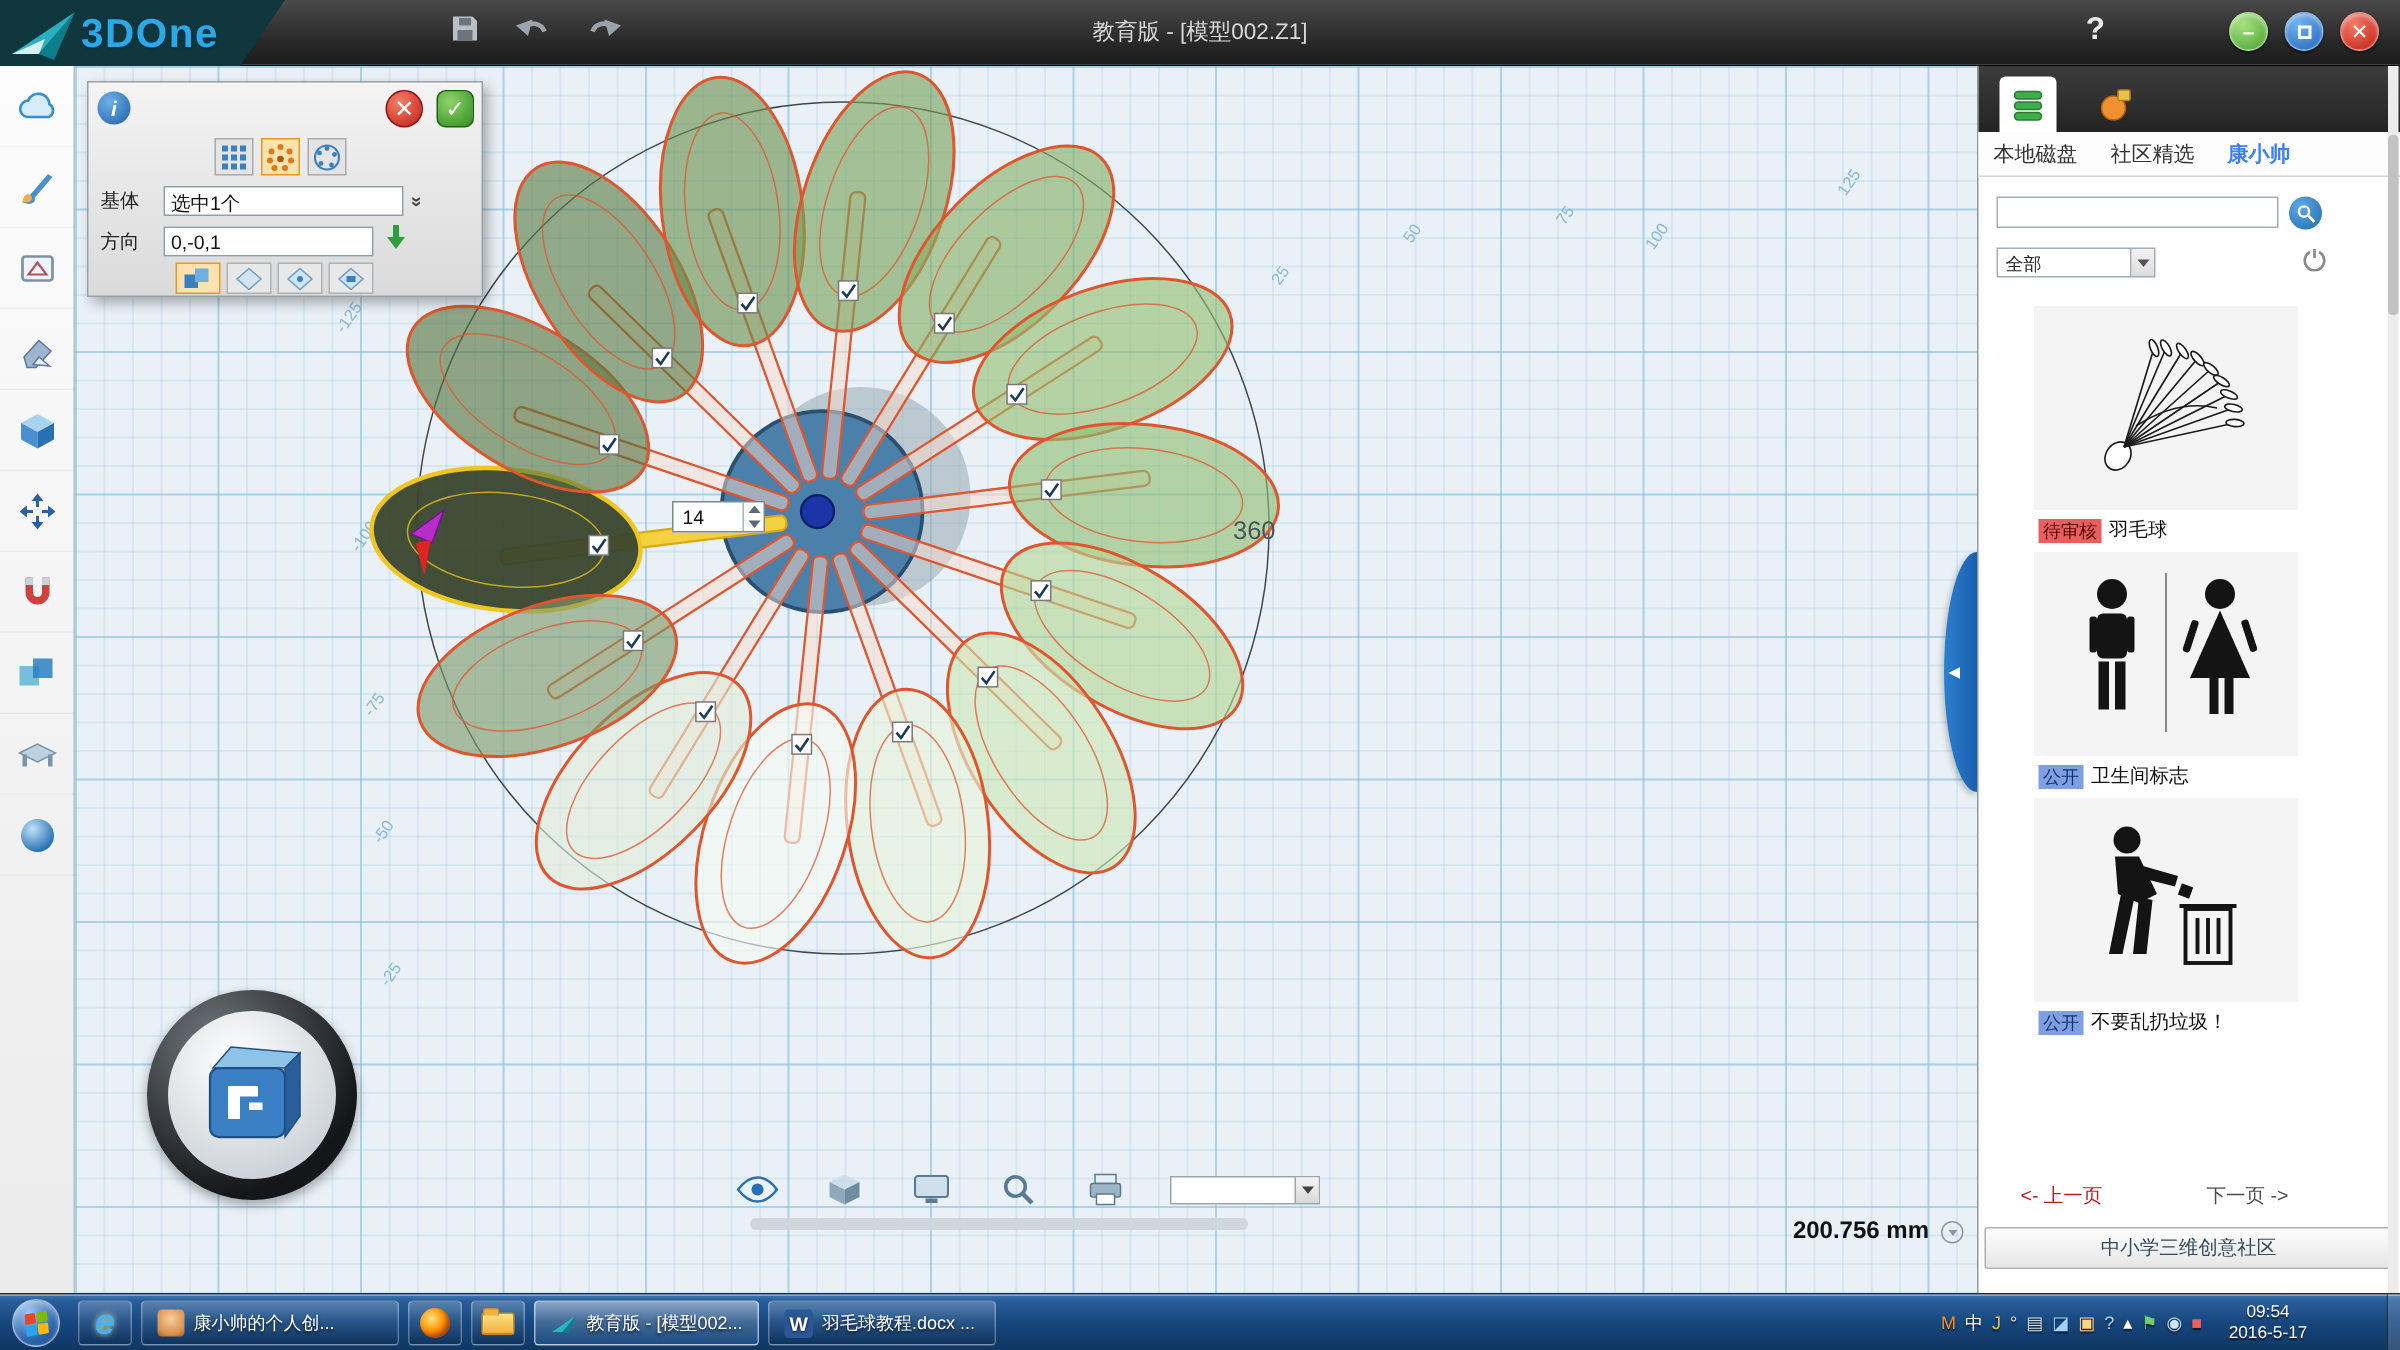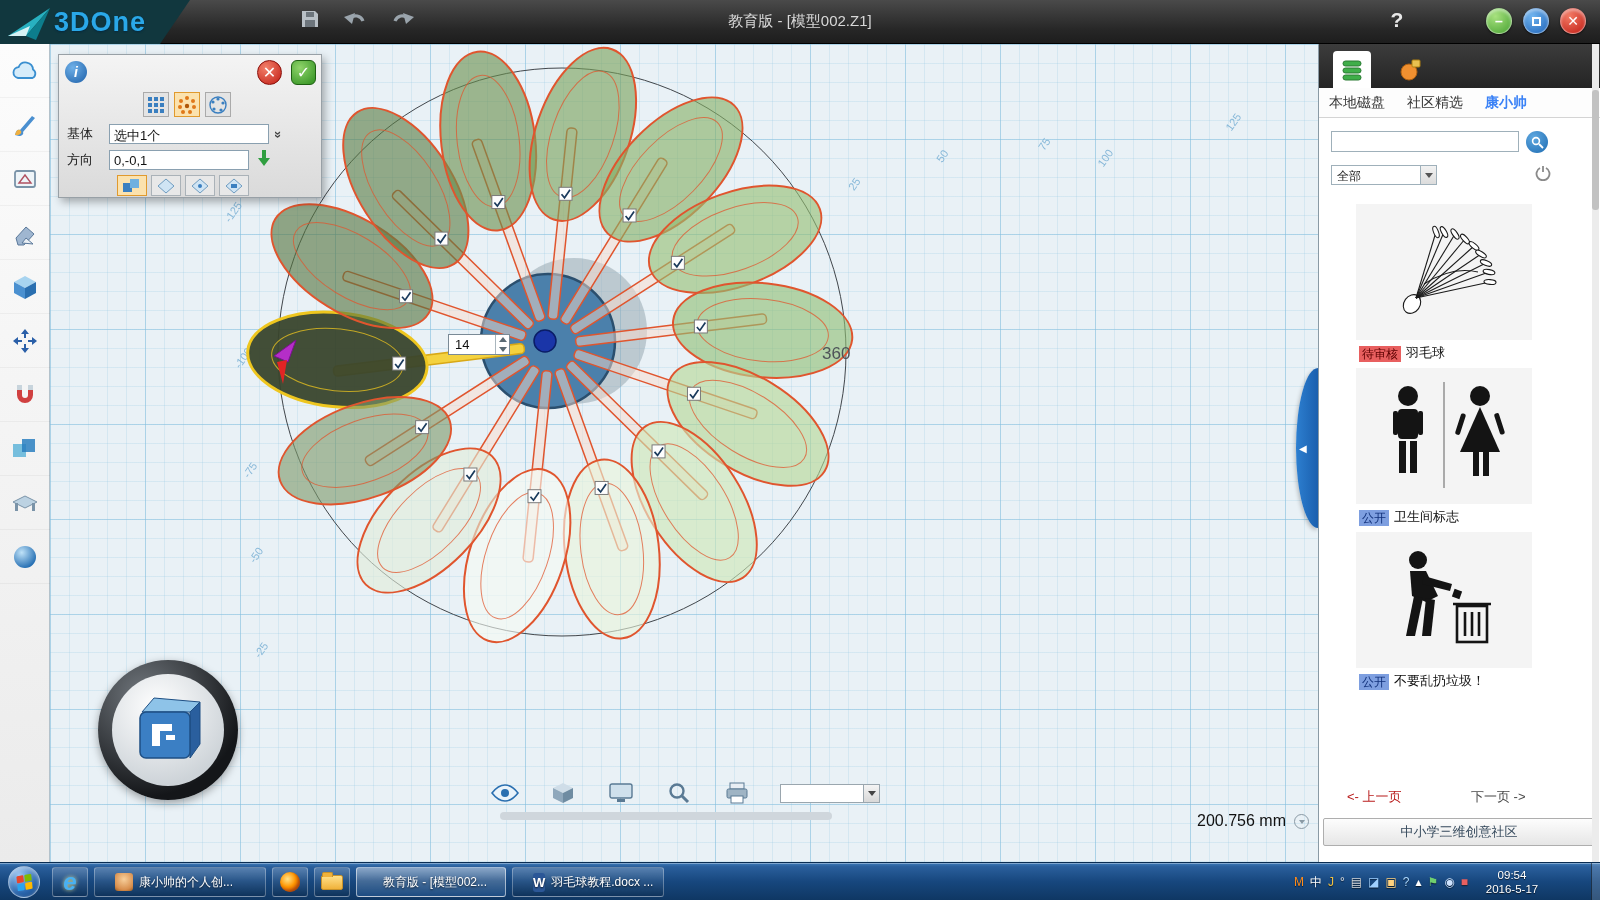--- a/index.html
+++ b/index.html
@@ -71,21 +71,21 @@
   #viewcube .inner{width:112px;height:112px;border-radius:50%;background:radial-gradient(circle at 40% 30%,#ffffff,#cdd3d8 75%);display:flex;align-items:center;justify-content:center}
 
   
   #bottom-bar{position:absolute;left:440px;top:736px;display:flex;align-items:center;gap:28px;z-index:4}
   .bbtn{display:flex;align-items:center;justify-content:center;width:30px;height:26px}
   #view-combo{width:100px;height:19px;background:#fff;border:1px solid #9aa6ae;display:flex}
   #view-combo .cval{flex:1}
   #view-combo .carr{width:16px;background:linear-gradient(#f4f4f4,#d8d8d8);border-left:1px solid #9aa6ae;display:flex;align-items:center;justify-content:center}
   #view-combo .carr::after{content:"";border:4px solid transparent;border-top:5px solid #444;margin-top:4px}
   #hscroll{position:absolute;left:450px;top:768px;width:332px;height:8px;background:#cfd6dc;border-radius:4px;z-index:4}
-  #measurement{position:absolute;left:1086px;top:768px;width:150px;text-align:right;font-size:16px;font-weight:normal;color:#111;z-index:4}
+  #measurement{position:absolute;left:1086px;top:768px;width:150px;text-align:right;font-size:16px;font-weight:bold;color:#111;z-index:4}
   #meas-circ{position:absolute;left:1244px;top:770px;width:15px;height:15px;border-radius:50%;border:1.5px solid #8a9aa5;z-index:4;display:flex;align-items:center;justify-content:center}
   #meas-circ::after{content:"";border:3px solid transparent;border-top:4px solid #8a9aa5;margin-top:3px}
 
   
   #collapse-handle{position:absolute;left:1246px;top:324px;width:22px;height:160px;background:linear-gradient(90deg,#2d7fd0,#1a5fae);border-top-left-radius:22px 80px;border-bottom-left-radius:22px 80px;z-index:5;display:flex;align-items:center;justify-content:flex-start;box-shadow:-1px 2px 4px rgba(0,0,0,.25)}
   #collapse-handle .arr{color:#fff;font-size:10px;margin-left:3px}
 
   
   #right-panel{position:absolute;left:1318px;top:44px;width:282px;height:818px;background:#fff;border-left:1px solid #8a9aa5}
   #rp-header{position:absolute;left:0;top:0;width:282px;height:44px;background:linear-gradient(#3c3c3c,#242424)}
@@ -114,21 +114,21 @@
   #rp-scrollbar{position:absolute;left:273px;top:0;width:7px;height:818px;background:#ececec}
   #rp-scroll-thumb{position:absolute;left:0;top:46px;width:7px;height:120px;background:#c2c2c2;border-radius:3px}
 
   
   #taskbar{position:absolute;left:0;top:862px;width:1600px;height:38px;background:linear-gradient(#3c7ab8 0%,#2a5f9c 10%,#17477e 50%,#0f3763 100%);border-top:1px solid #0a2d52}
   #taskbar::before{content:"";position:absolute;left:0;top:0;width:100%;height:1px;background:rgba(255,255,255,.35)}
   #start-orb{position:absolute;left:8px;top:3px;width:32px;height:32px;border-radius:50%;background:radial-gradient(circle at 35% 28%,#9cc8f5,#2a66ad 60%,#123f78);border:1px solid rgba(255,255,255,.5);display:flex;align-items:center;justify-content:center;box-shadow:inset 0 2px 4px rgba(255,255,255,.5)}
   #orb-flag{display:grid;grid-template-columns:7px 7px;grid-template-rows:7px 7px;gap:1px;transform:rotate(-6deg) skewY(-4deg)}
   #orb-flag span{border-radius:1px;display:block}
   #tb-items{position:absolute;left:52px;top:4px;display:flex;gap:6px;align-items:center}
-  .tb-btn{height:30px;border-radius:3px;border:1px solid rgba(255,255,255,.3);background:linear-gradient(rgba(255,255,255,.22),rgba(255,255,255,.08) 45%,rgba(0,0,0,.12));display:flex;align-items:center;gap:6px;padding:0 20px;color:#fff;font-size:12px;text-shadow:0 1px 2px rgba(0,0,0,.7);overflow:hidden;white-space:nowrap}
+  .tb-btn{height:30px;border-radius:3px;border:1px solid rgba(255,255,255,.3);background:linear-gradient(rgba(255,255,255,.22),rgba(255,255,255,.08) 45%,rgba(0,0,0,.12));display:flex;align-items:center;gap:6px;padding:0 10px;color:#fff;font-size:12px;text-shadow:0 1px 2px rgba(0,0,0,.7);overflow:hidden;white-space:nowrap}
   .tb-btn.icon-only{width:36px;justify-content:center;padding:0}
   .tb-btn.active{background:linear-gradient(rgba(255,255,255,.45),rgba(255,255,255,.2) 45%,rgba(60,120,190,.3));border-color:rgba(255,255,255,.55)}
   .ffx{width:20px;height:20px;border-radius:50%;background:radial-gradient(circle at 38% 35%,#ffe38a,#ff9500 45%,#d85a14 78%);box-shadow:inset -2px -2px 3px rgba(120,40,0,.5)}
   .avatar-ic{width:18px;height:18px;border-radius:3px;background:radial-gradient(circle at 50% 35%,#f7cf9b,#d88f4e 70%,#9a5a20)}
   .folder-ic{width:22px;height:15px;background:linear-gradient(#ffe08a,#f0b23a);border:1px solid #c8922a;border-radius:2px;position:relative}
   .folder-ic::before{content:"";position:absolute;left:0;top:-4px;width:9px;height:4px;background:#f0b23a;border:1px solid #c8922a;border-bottom:none;border-radius:2px 2px 0 0}
   .word-ic{width:19px;height:19px;background:#2b5797;border-radius:3px;color:#fff;font-weight:bold;font-size:13px;display:flex;align-items:center;justify-content:center}
   .ie-ic{font-style:italic;font-weight:bold;font-size:24px;color:#49b1f2;text-shadow:0 0 4px rgba(255,255,160,.8)}
   #tray{position:absolute;right:132px;top:0;height:38px;display:flex;align-items:center;gap:6px}
   .tray-ic{font-size:12px;text-shadow:0 1px 1px rgba(0,0,0,.6)}

